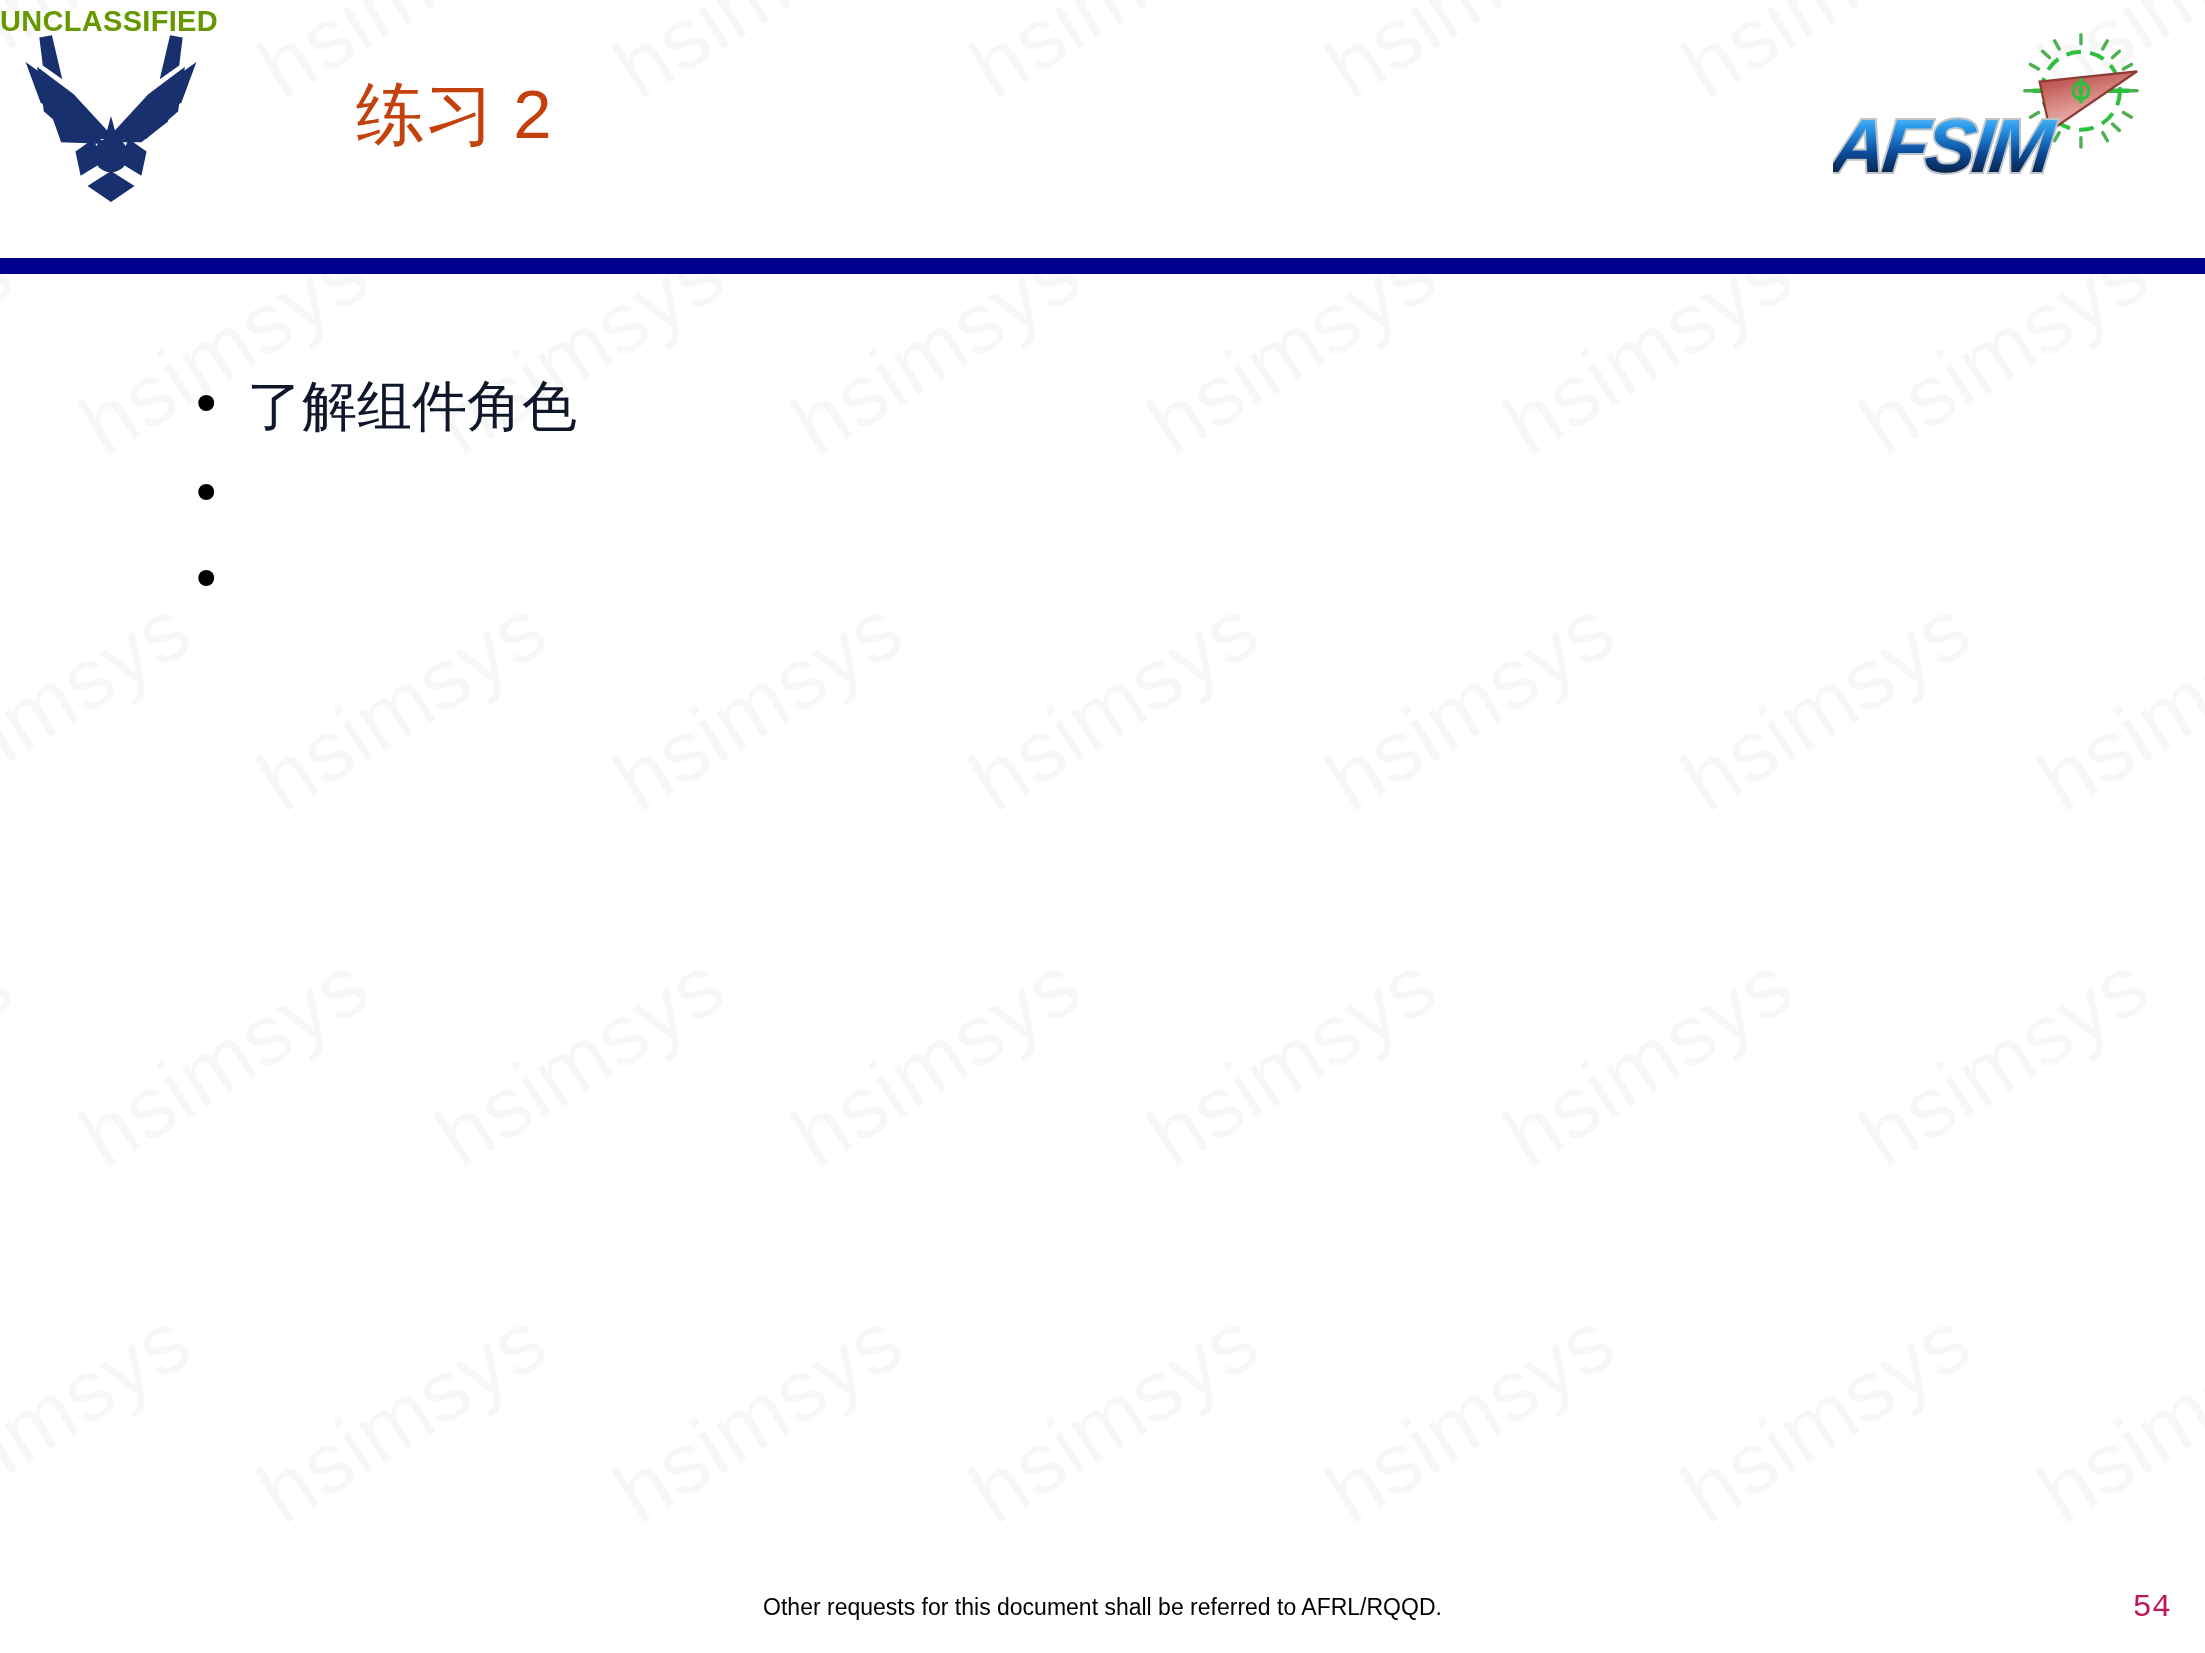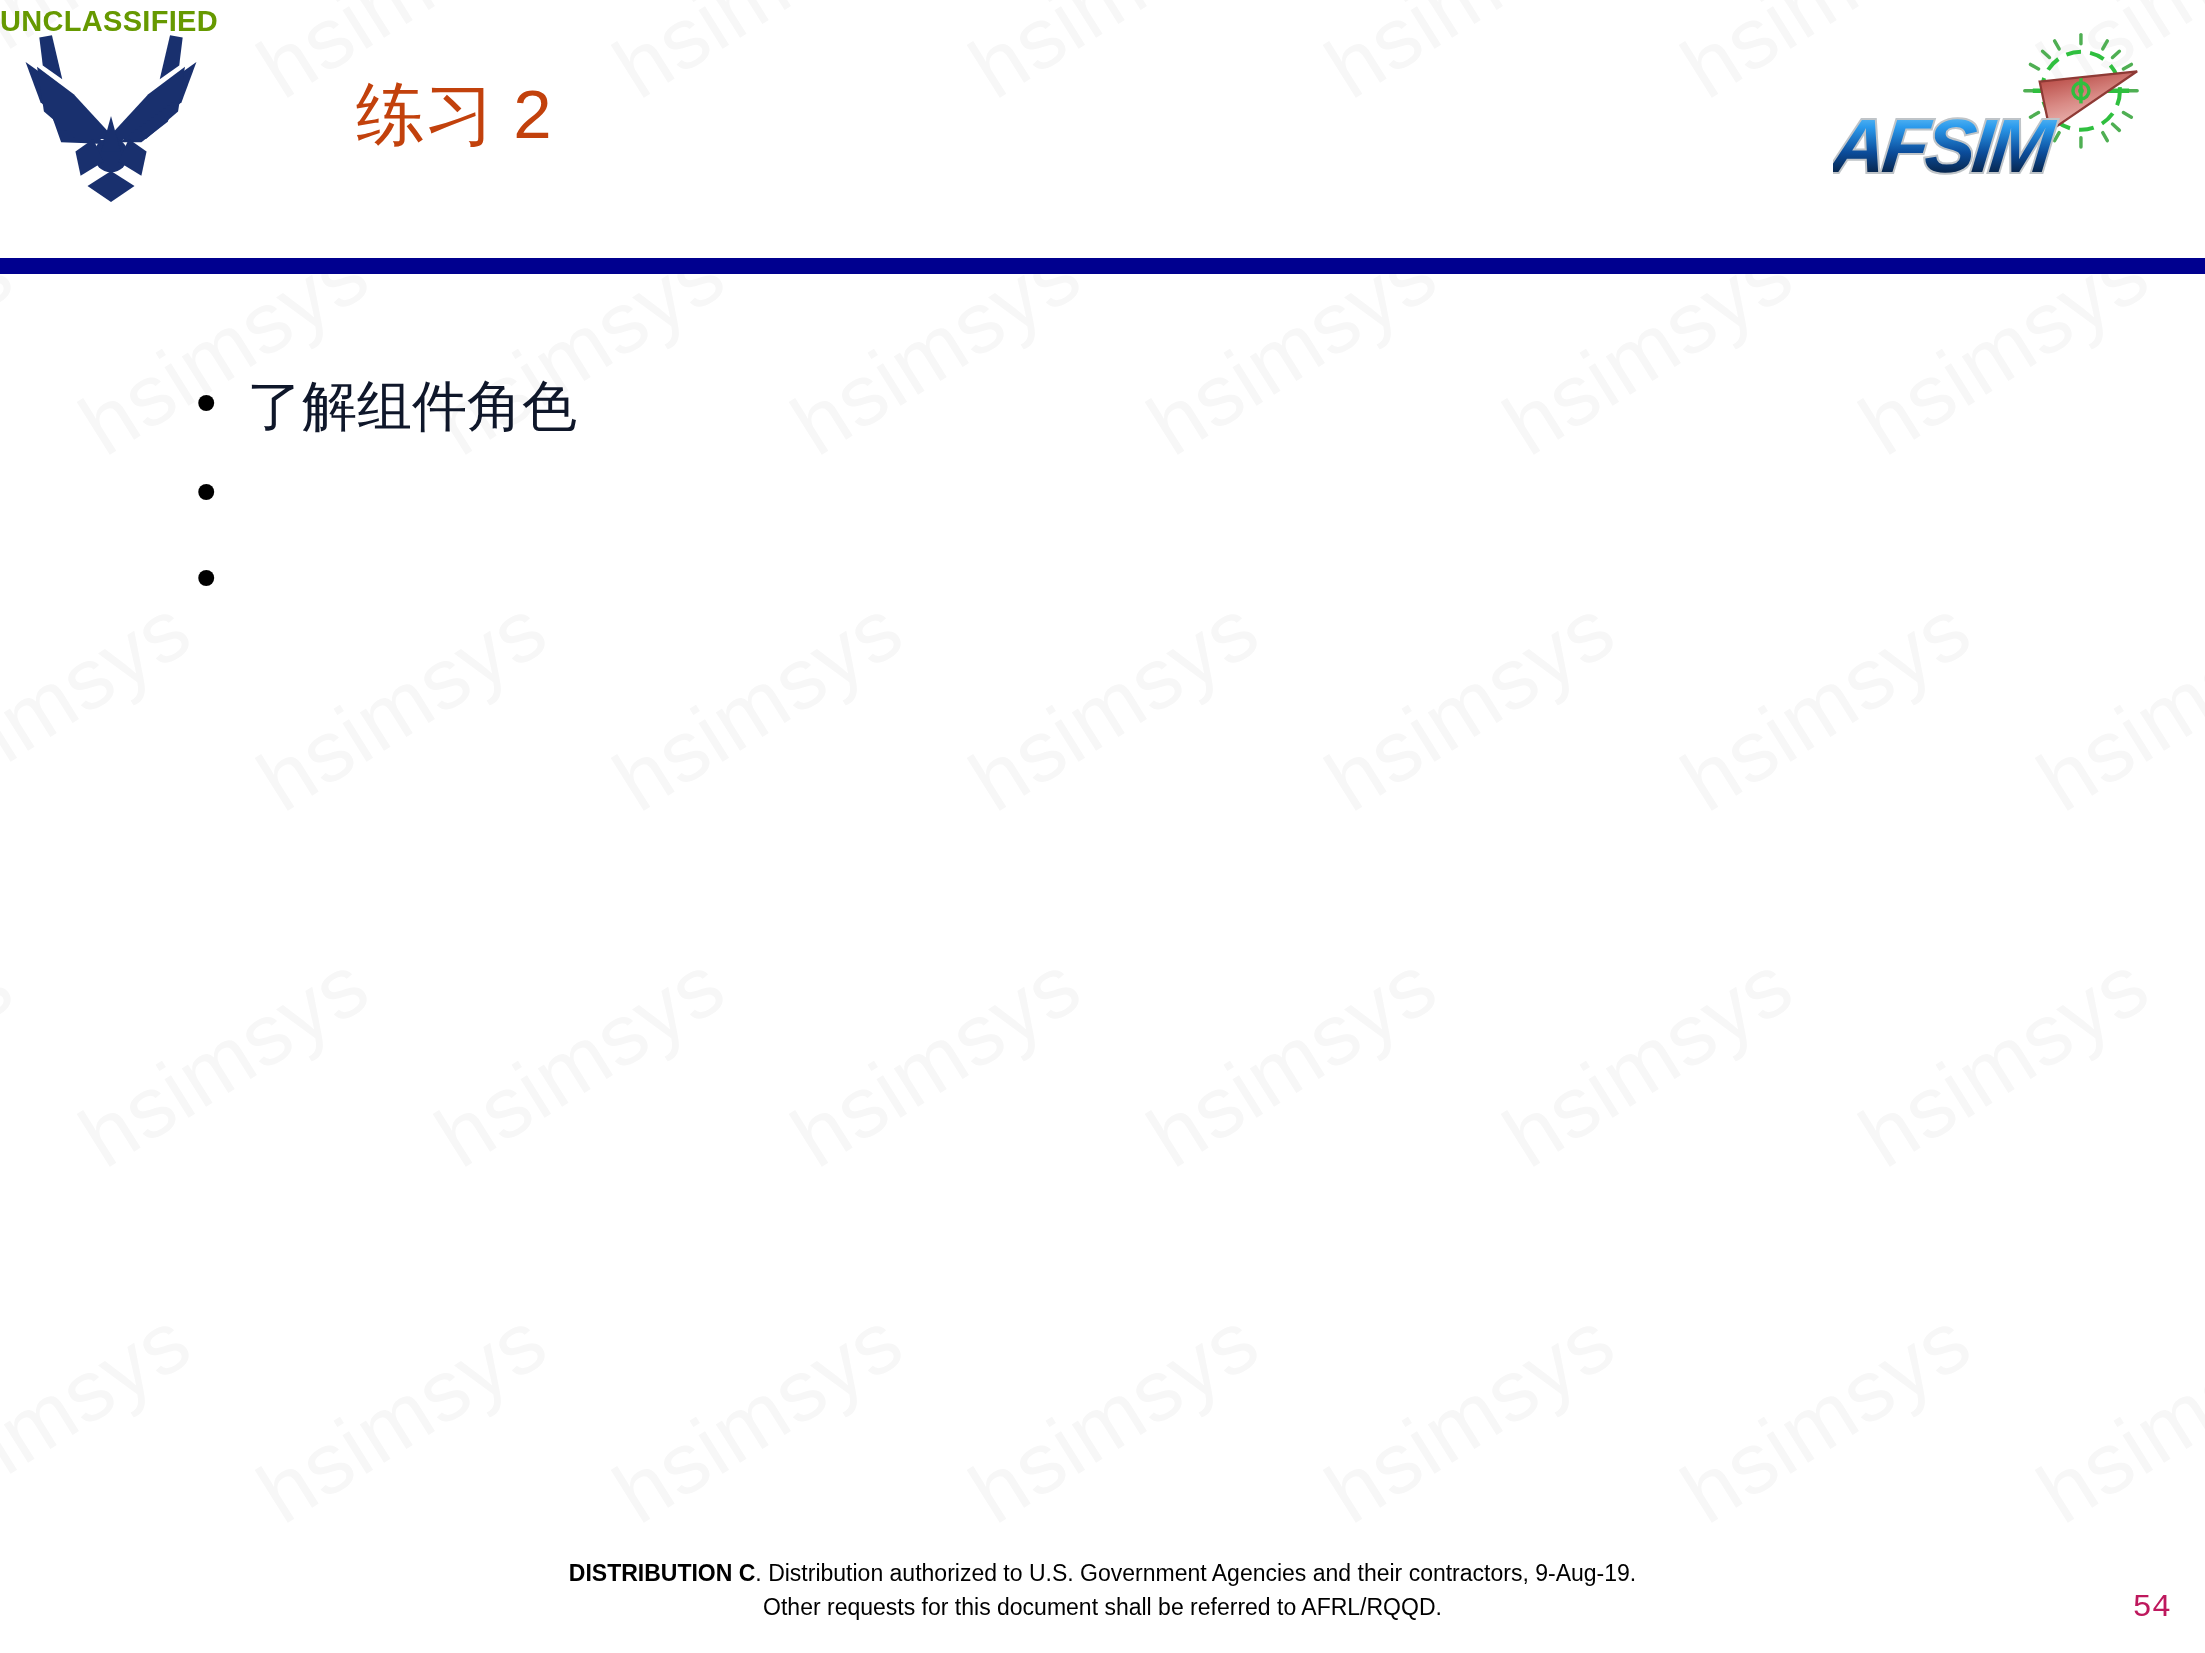--- a/index.html
+++ b/index.html
@@ -319,22 +319,19 @@
     </div>
 
     <div class="bullet-row">
       <span class="bullet-marker">•</span>
     </div>
 
   </div>
 
   <div id="footer">
     <div id="distribution-statement">
-      <div>
-        <span class="bold">DISTRIBUTION C</span><span>. Distribution authorized to U.S. Government Agencies and their contractors, 9-Aug-19.</span>
-      </div>
       <div>Other requests for this document shall be referred to AFRL/RQQD.</div>
     </div>
     <div id="page-number">54</div>
   </div>
 
 </div>
 
 
 </body></html>

